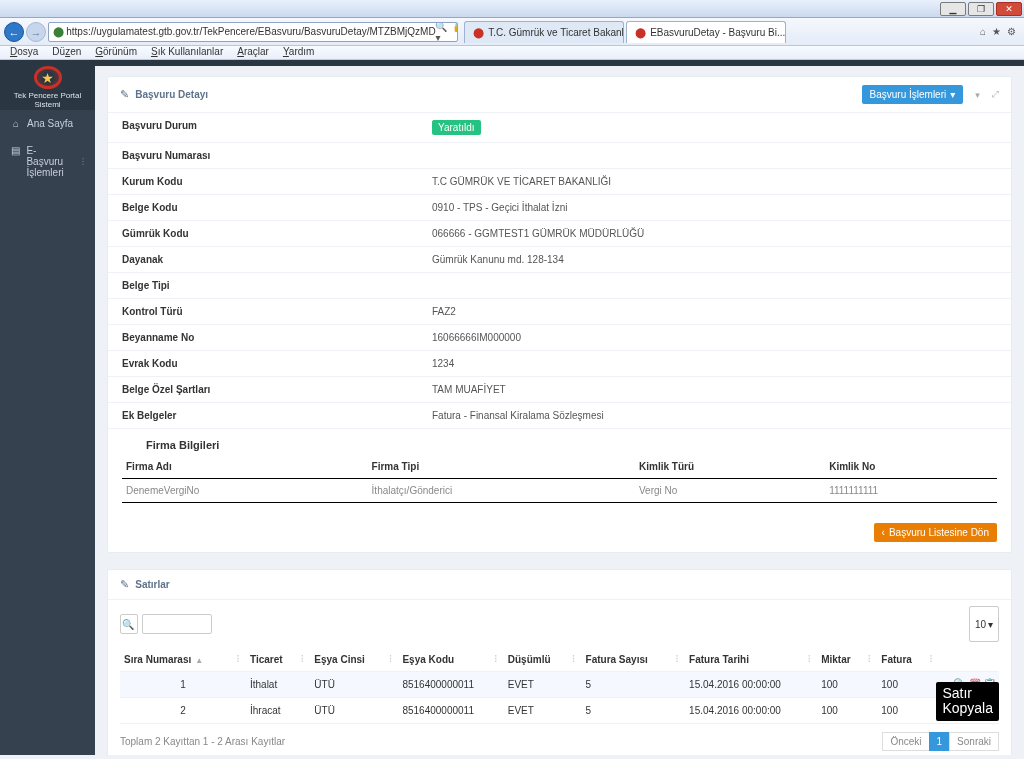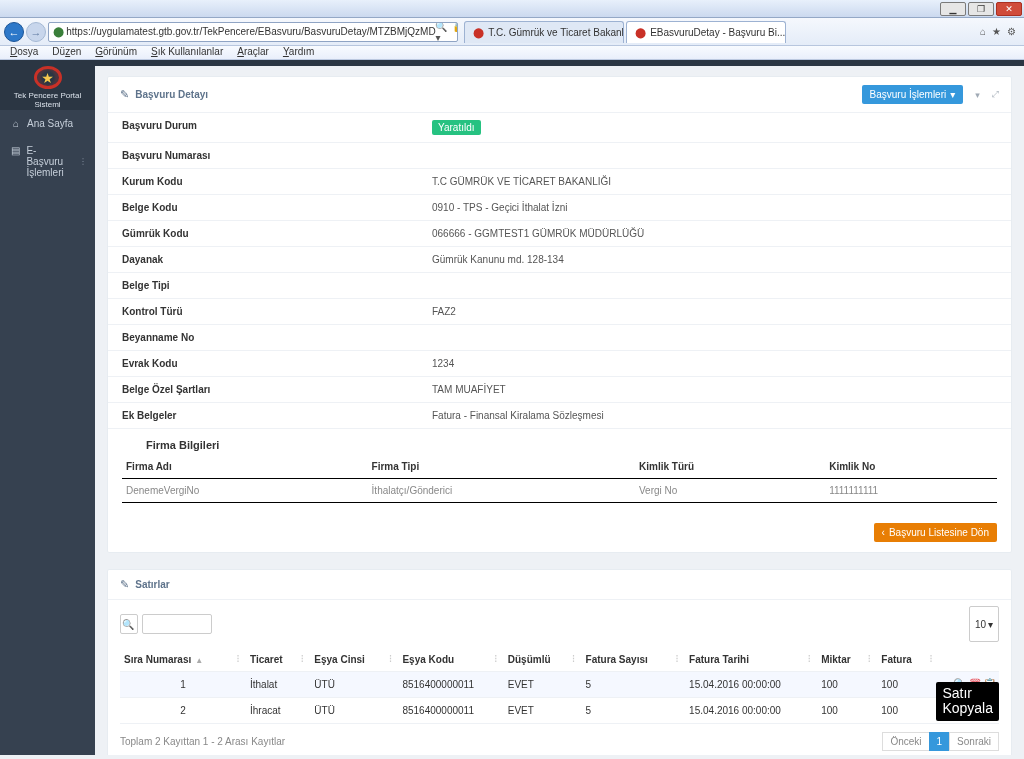--- a/index.html
+++ b/index.html
@@ -202,20 +202,21 @@
       <div class="detail-row">
           <div class="detail-label">Belge Tipi</div>
           <div class="detail-value"></div>
         </div>
       <div class="detail-row">
           <div class="detail-label">Kontrol Türü</div>
           <div class="detail-value">FAZ2</div>
         </div>
       <div class="detail-row">
           <div class="detail-label">Beyanname No</div>
+          <div class="detail-value">16066666IM000000</div>
         </div>
       <div class="detail-row">
           <div class="detail-label">Evrak Kodu</div>
           <div class="detail-value">1234</div>
         </div>
       <div class="detail-row">
           <div class="detail-label">Belge Özel Şartları</div>
           <div class="detail-value">TAM MUAFİYET</div>
         </div>
       <div class="detail-row">

